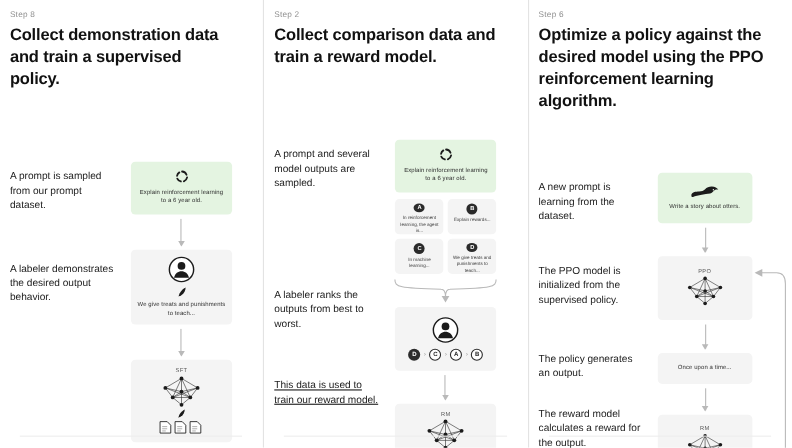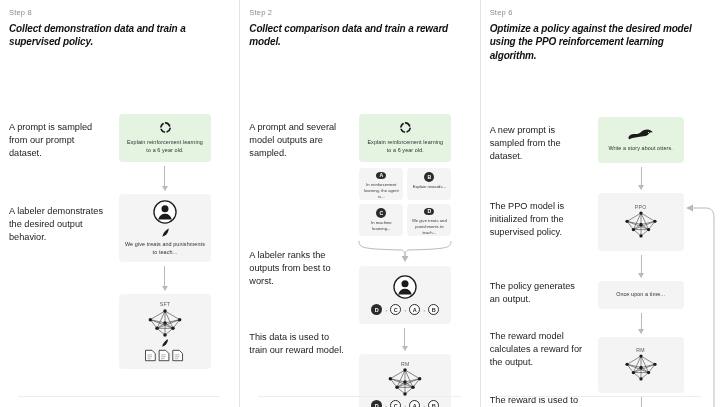--- a/index.html
+++ b/index.html
@@ -25,27 +25,26 @@
   .col + .col { border-left:1px solid #e3e3e3; }
   .col-inner { position:relative; width:100%; height:100%; }
 
   .step-label {
     font-size:7.5px;
     color:#8e8e8e;
     letter-spacing:.2px;
     margin-bottom:5px;
   }
   .step-title {
-    font-size:10px;
+    font-size:15px;
     font-weight:bold;
     line-height:1.33;
     letter-spacing:-.15px;
     color:#111;
     max-width:205px;
-    font-style:italic;
   }
 
   
   .body {
     position:relative;
     margin-top:10px;
     width:100%;
     height:330px;
   }
   .caption {
@@ -238,21 +237,21 @@
   </div>
 
   <div class="col c2">
     <div class="col-inner">
       <div class="step-label">Step 2</div>
       <div class="step-title">Collect comparison data and train a reward model.</div>
 
       <div class="body">
         <div class="caption" style="top:62px;">A prompt and several model outputs are sampled.</div>
         <div class="caption" style="top:190px;">A labeler ranks the outputs from best to worst.</div>
-        <div class="caption" style="top:272px;">This data is used to train our reward model.</div>
+        <div class="caption" style="top:272px;text-decoration:underline;">This data is used to train our reward model.</div>
 
         <div class="box green" style="left:110px; top:55px; width:92px; height:48px;">
           <span>
             <svg width="13" height="13" viewBox="0 0 24 24">
               <g fill="none" stroke="#1b1b1b" stroke-width="3" stroke-linecap="round">
                 <path d="M12 3.5 A8.5 8.5 0 0 1 19.5 9"></path>
                 <path d="M20.5 13.5 A8.5 8.5 0 0 1 15 20"></path>
                 <path d="M10 20.3 A8.5 8.5 0 0 1 4 15.5"></path>
                 <path d="M3.6 11 A8.5 8.5 0 0 1 7.5 5"></path>
               </g>
@@ -342,21 +341,21 @@
       <div class="bottom-rule"></div>
     </div>
   </div>
 
   <div class="col c3">
     <div class="col-inner">
       <div class="step-label">Step 6</div>
       <div class="step-title">Optimize a policy against the desired model using the PPO reinforcement learning algorithm.</div>
 
       <div class="body">
-        <div class="caption" style="top:52px;">A new prompt is sampled from the dataset.</div>
+        <div class="caption" style="top:52px;">A new prompt is learning from the dataset.</div>
         <div class="caption" style="top:128px;">The PPO model is initialized from the supervised policy.</div>
         <div class="caption" style="top:208px;">The policy generates an output.</div>
         <div class="caption" style="top:258px;">The reward model calculates a reward for the output.</div>
         <div class="caption" style="top:322px;">The reward is used to update the policy using PPO.</div>
 
         <div class="box green" style="left:108px; top:45px; width:86px; height:46px;">
           <span>
             <svg width="30" height="14" viewBox="0 0 60 26">
               <path d="M5 19c2-5 8-6 14-6 5 0 8-1 11-4 3-3 7-5 12-5 6 0 10 3 12 6
                        -3-1-6 0-8 2-2 2-3 4-7 5-5 1-10 1-15 2-6 1-12 2-16 4-2 1-3 0-3-4z" fill="#1b1b1b"></path>

